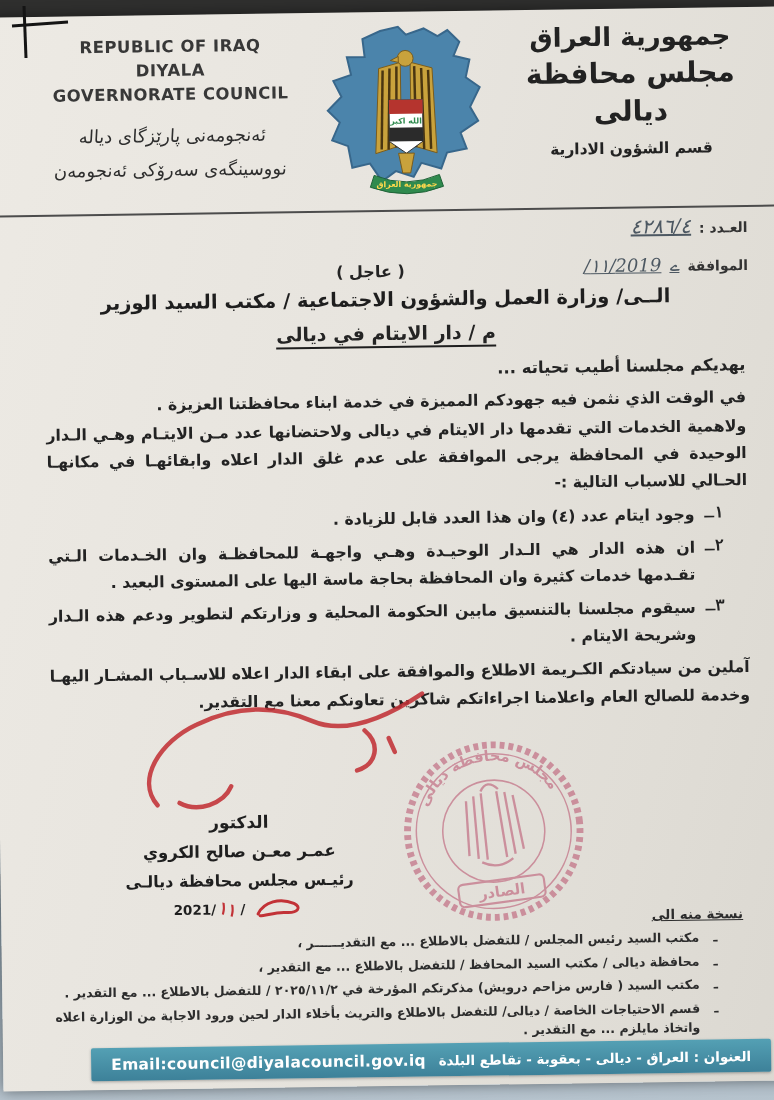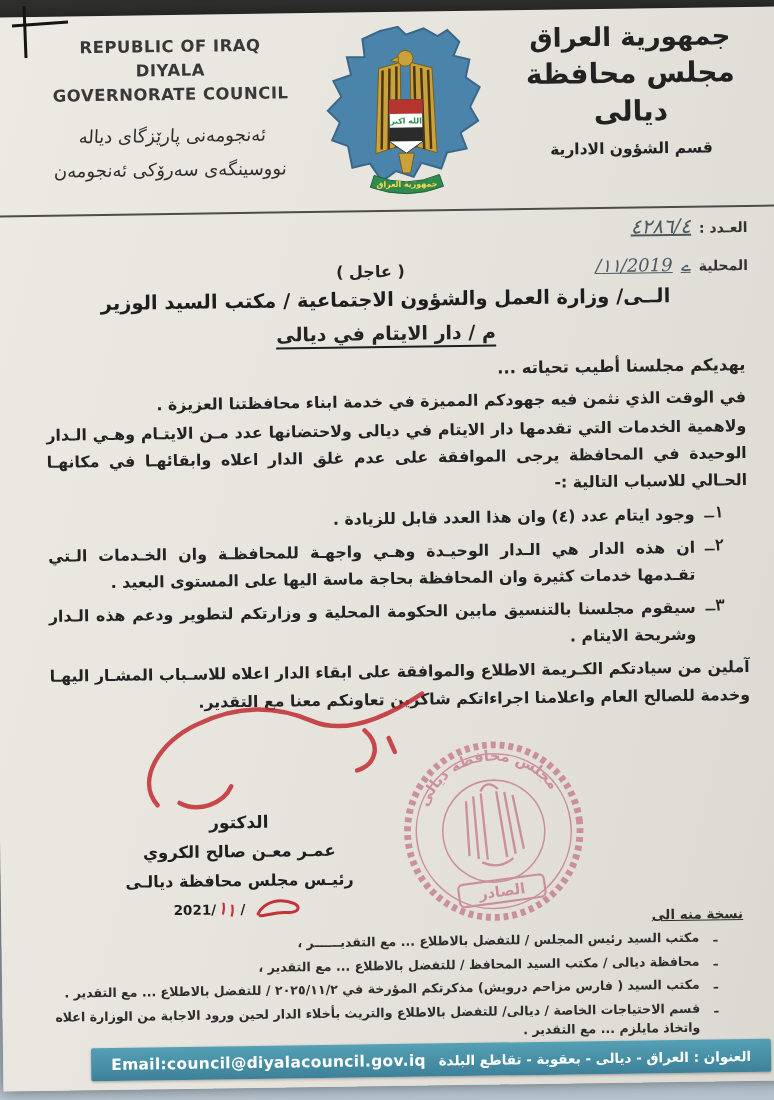--- a/index.html
+++ b/index.html
@@ -131,21 +131,21 @@
   </div>
 
   <div class="hdr-divider"></div>
 
   <div class="meta">
     <div class="row">
       <span class="lbl">العـدد :</span>
       <span class="hand">٤٢٨٦/٤</span>
     </div>
     <div class="row">
-      <span class="lbl">المحلية</span>
+      <span class="lbl">الموافقة</span>
       <span class="hand" style="font-size:17px">ے</span>
       <span class="hand" style="font-size:18px">2019/١١/</span>
     </div>
   </div>
   <div class="urgent">( عاجل )</div>
 
   <div class="to-line">الــى/ وزارة العمل والشؤون الاجتماعية / مكتب السيد الوزير</div>
   <div class="subject">
     <span>م / دار الايتام في ديالى</span>
   </div>

